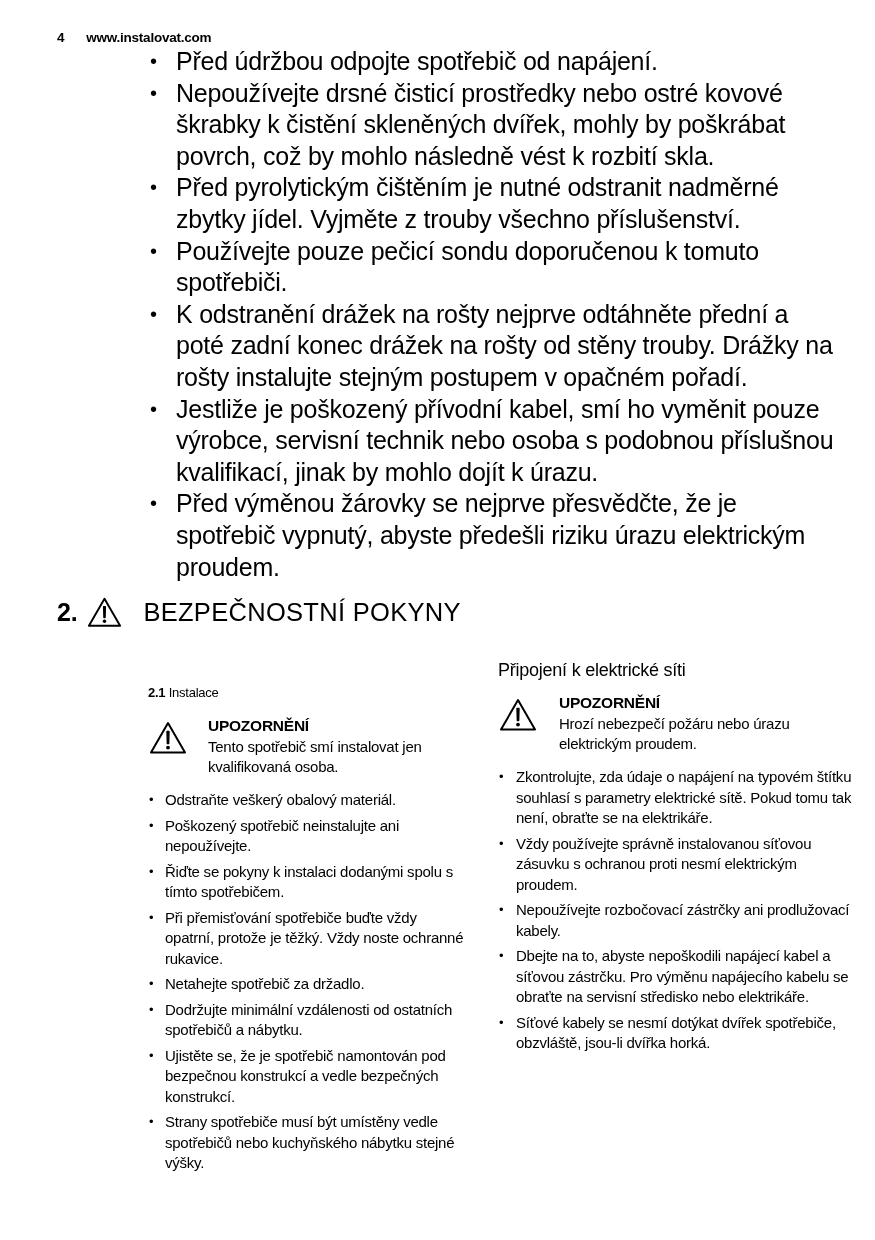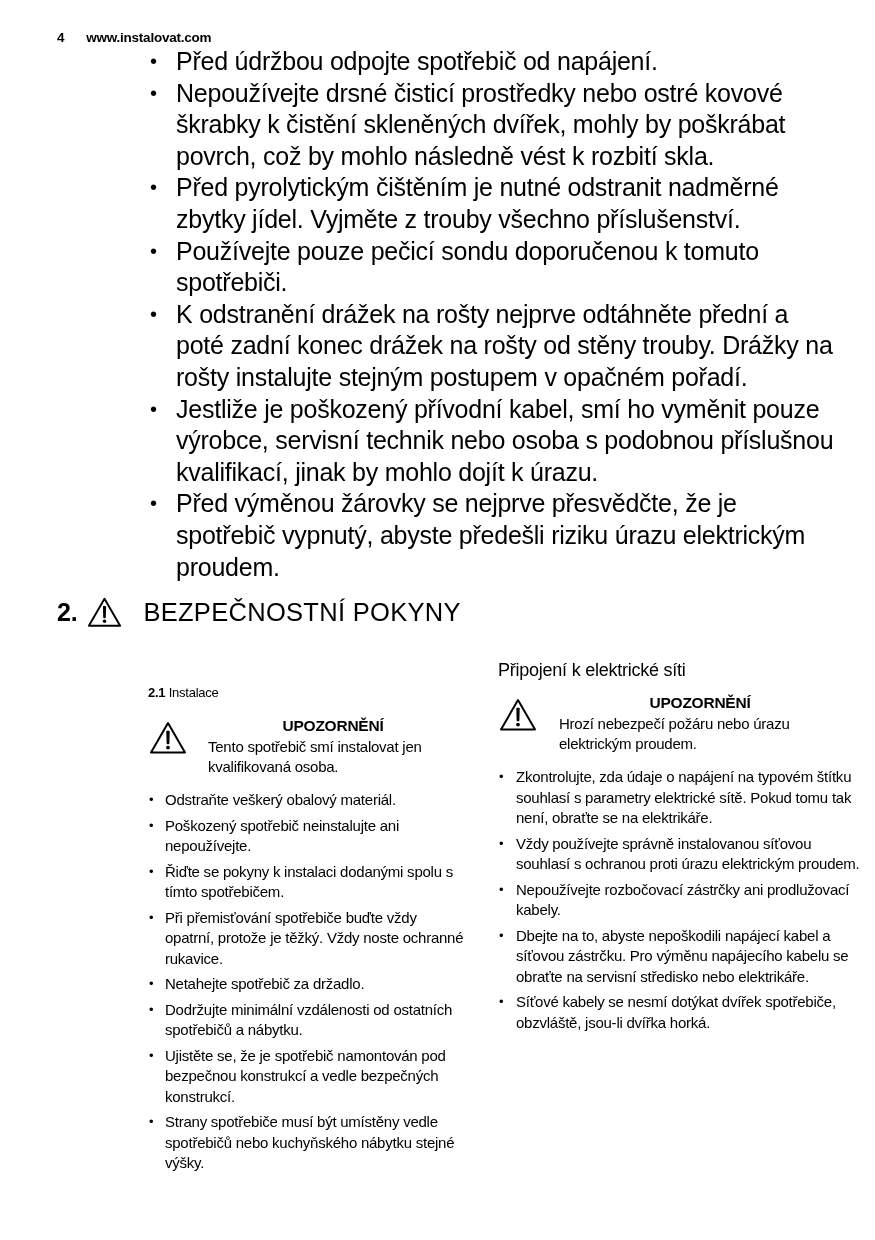--- a/index.html
+++ b/index.html
@@ -88,21 +88,21 @@
   }
 
   
   .warning-box {
     display: flex;
     align-items: flex-start;
   }
   .warning-box .warn-tri { margin-top: 4px; flex: 0 0 auto; }
   .warn-text { margin-left: 20px; font-size: 15px; line-height: 20px; }
   .col-right .warn-text { margin-left: 21px; }
-  .warn-label { font-weight: bold; font-size: 15.5px; margin-bottom: 1px; text-align: center; }
+  .warn-label { font-weight: bold; font-size: 15.5px; margin-bottom: 1px; }
   .col-left  .warn-text { width: 250px; }
   .col-right .warn-text { width: 282px; }
 
   
   .col-list {
     margin: 13px 0 0 0;
     padding: 0;
     list-style: none;
     font-size: 15px;
     line-height: 20.5px;
@@ -198,21 +198,21 @@
           </svg>
         </span>
         <div class="warn-text">
           <div class="warn-label">UPOZORNĚNÍ</div>
           <div class="warn-body">Hrozí nebezpečí požáru nebo úrazu elektrickým proudem.</div>
         </div>
       </div>
 
       <ul class="col-list">
           <li>Zkontrolujte, zda údaje o napájení na typovém štítku souhlasí s parametry elektrické sítě. Pokud tomu tak není, obraťte se na elektrikáře.</li>
-          <li>Vždy používejte správně instalovanou síťovou souhlasí s ochranou proti úrazu elektrickým proudem.</li>
+          <li>Vždy používejte správně instalovanou síťovou zásuvku s ochranou proti nesmí elektrickým proudem.</li>
           <li>Nepoužívejte rozbočovací zástrčky ani prodlužovací kabely.</li>
           <li>Dbejte na to, abyste nepoškodili napájecí kabel a síťovou zástrčku. Pro výměnu napájecího kabelu se obraťte na servisní středisko nebo elektrikáře.</li>
           <li>Síťové kabely se nesmí dotýkat dvířek spotřebiče, obzvláště, jsou-li dvířka horká.</li>
         </ul>
     </div>
 
   </div>
 </div>
 
 </body></html>

